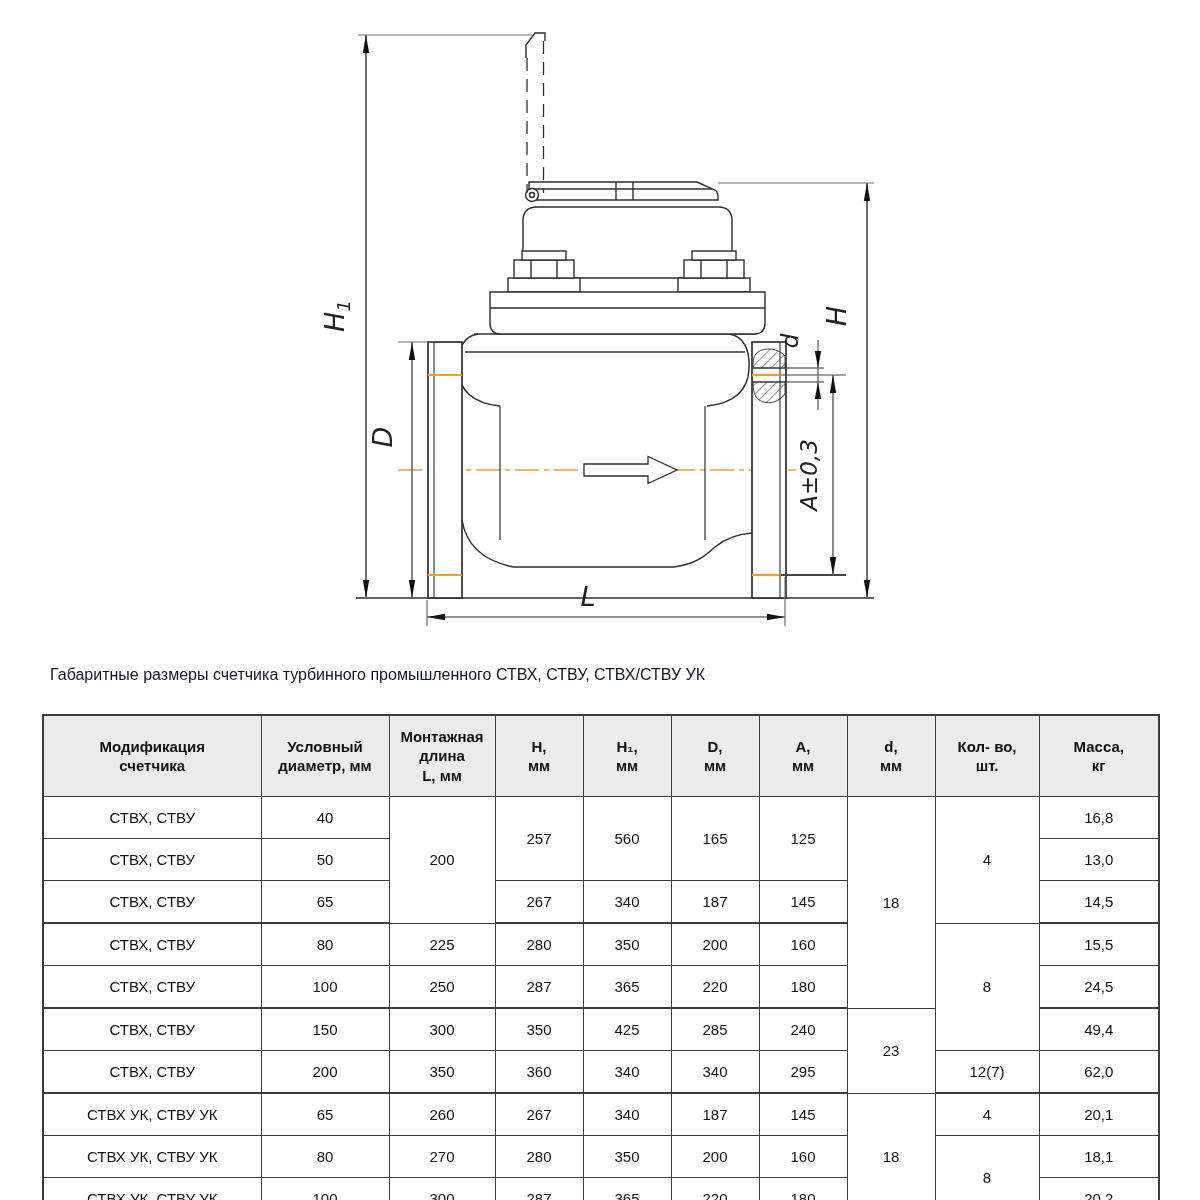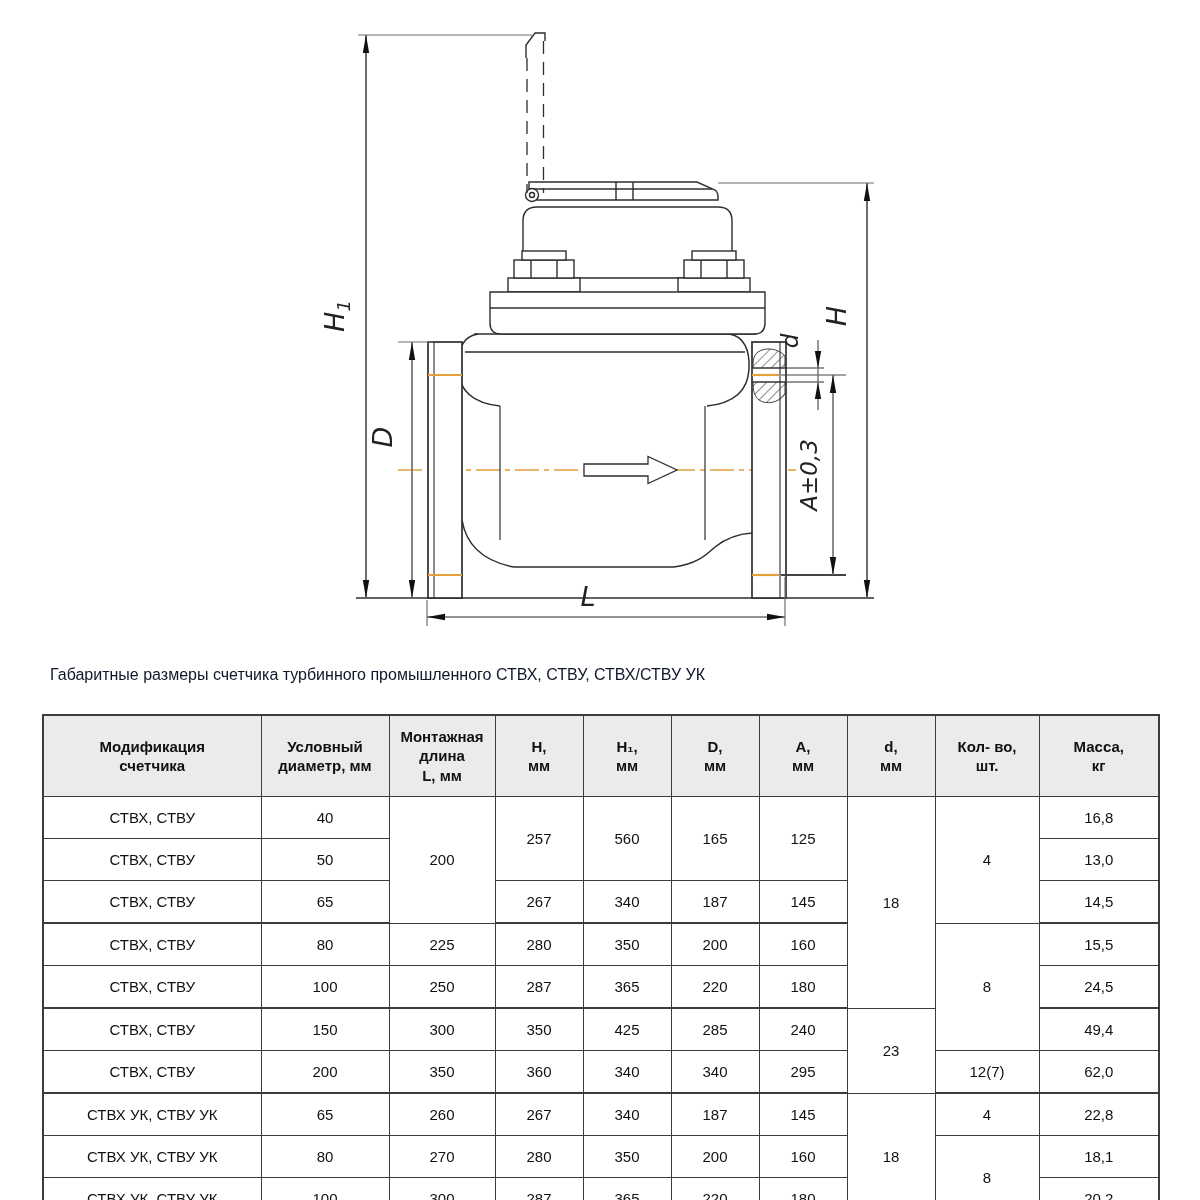--- a/index.html
+++ b/index.html
@@ -282,21 +282,21 @@
           <tr>
             <td class="b">СТВХ УК, СТВУ УК</td>
             <td>65</td>
             <td>260</td>
             <td>267</td>
             <td>340</td>
             <td>187</td>
             <td>145</td>
             <td rowspan="3">18</td>
             <td>4</td>
-            <td>22,8</td>
+            <td>20,1</td>
           </tr>
           <tr>
             <td class="b">СТВХ УК, СТВУ УК</td>
             <td>80</td>
             <td>270</td>
             <td>280</td>
             <td>350</td>
             <td>200</td>
             <td>160</td>
             <td rowspan="2">8</td>

